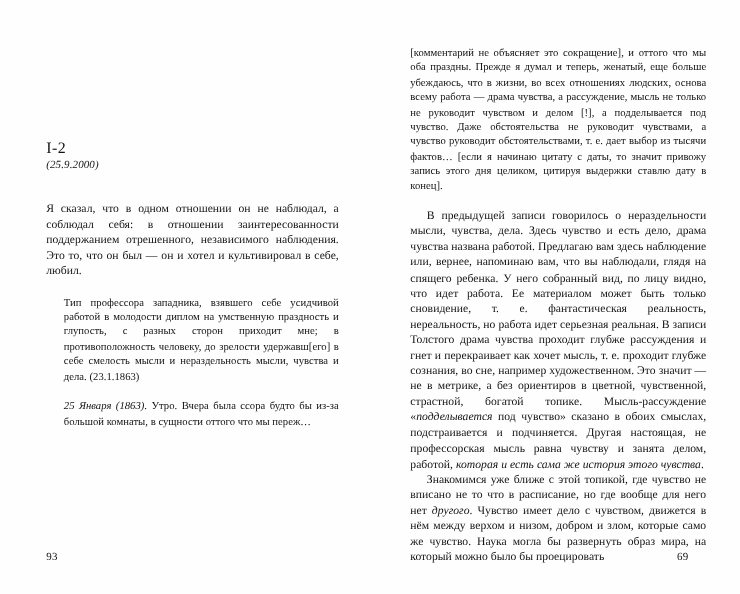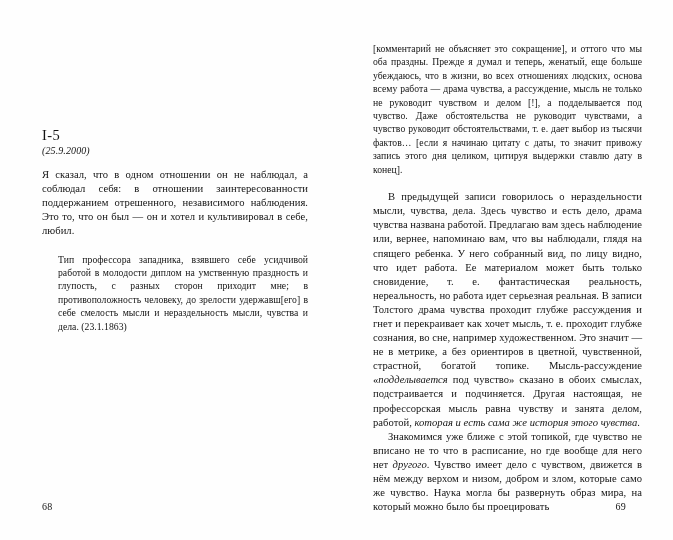--- a/index.html
+++ b/index.html
@@ -62,21 +62,21 @@
     font-size: 10px;
     letter-spacing: 0.1px;
     margin: 0;
   }
 
   .body-flow {
     position: absolute;
     left: 0;
     width: 100%;
   }
-  .page-left .body-flow { top: 168px; }
+  .page-left .body-flow { top: 184px; }
   .page-right .body-flow { top: 42px; }
 
   p {
     margin: 0;
     text-align: justify;
     text-justify: inter-word;
     font-size: 10.6px;
     line-height: 14.1px;
     letter-spacing: 0.02px;
     -webkit-hyphens: none;
@@ -125,39 +125,42 @@
 </style>
 </head>
 <body>
 
 <div class="spread">
 
   <div class="page page-left">
     <div class="textblock">
 
       <div class="section-head">
-        <div class="section-num">I-5</div>
+        <div class="section-num">I-2</div>
         <div class="section-date">(25.9.2000)</div>
       </div>
 
       <div class="body-flow">
 
         <p class="noindent">Я сказал, что в одном отношении он не наблюдал, а соблюдал себя: в отношении заинтересованности поддержанием отрешенного, независимого наблюдения. Это то, что он был — он и хотел и культивировал в себе, любил.</p>
 
         <blockquote class="quote">
           <p>Тип профессора западника, взявшего себе усидчивой работой в молодости диплом на умственную праздность и глупость, с разных сторон приходит мне; в противоположность человеку, до зрелости удержавш[его] в себе смелость мысли и нераздельность мысли, чувства и дела. (23.1.1863)</p>
         </blockquote>
 
 
 
+        <blockquote class="quote">
+          <p><i>25 Января (1863)</i><span>. Утро. Вчера была ссора будто бы из-за большой комнаты, в сущности оттого что мы переж…</span></p>
+        </blockquote>
 
       </div>
     </div>
 
-    <div class="folio folio-left">68</div>
+    <div class="folio folio-left">93</div>
   </div>
 
   <div class="page page-right">
     <div class="textblock">
       <div class="body-flow">
 
         <blockquote class="cont-quote">
           <p>[комментарий не объясняет это сокращение], и оттого что мы оба праздны. Прежде я думал и теперь, женатый, еще больше убеждаюсь, что в жизни, во всех отношениях людских, основа всему работа — драма чувства, а рассуждение, мысль не только не руководит чувством и делом [!], а подделывается под чувство. Даже обстоятельства не руководит чувствами, а чувство руководит обстоятельствами, т. е. дает выбор из тысячи фактов… [если я начинаю цитату с даты, то значит привожу запись этого дня целиком, цитируя выдержки ставлю дату в конец].</p>
         </blockquote>
 

